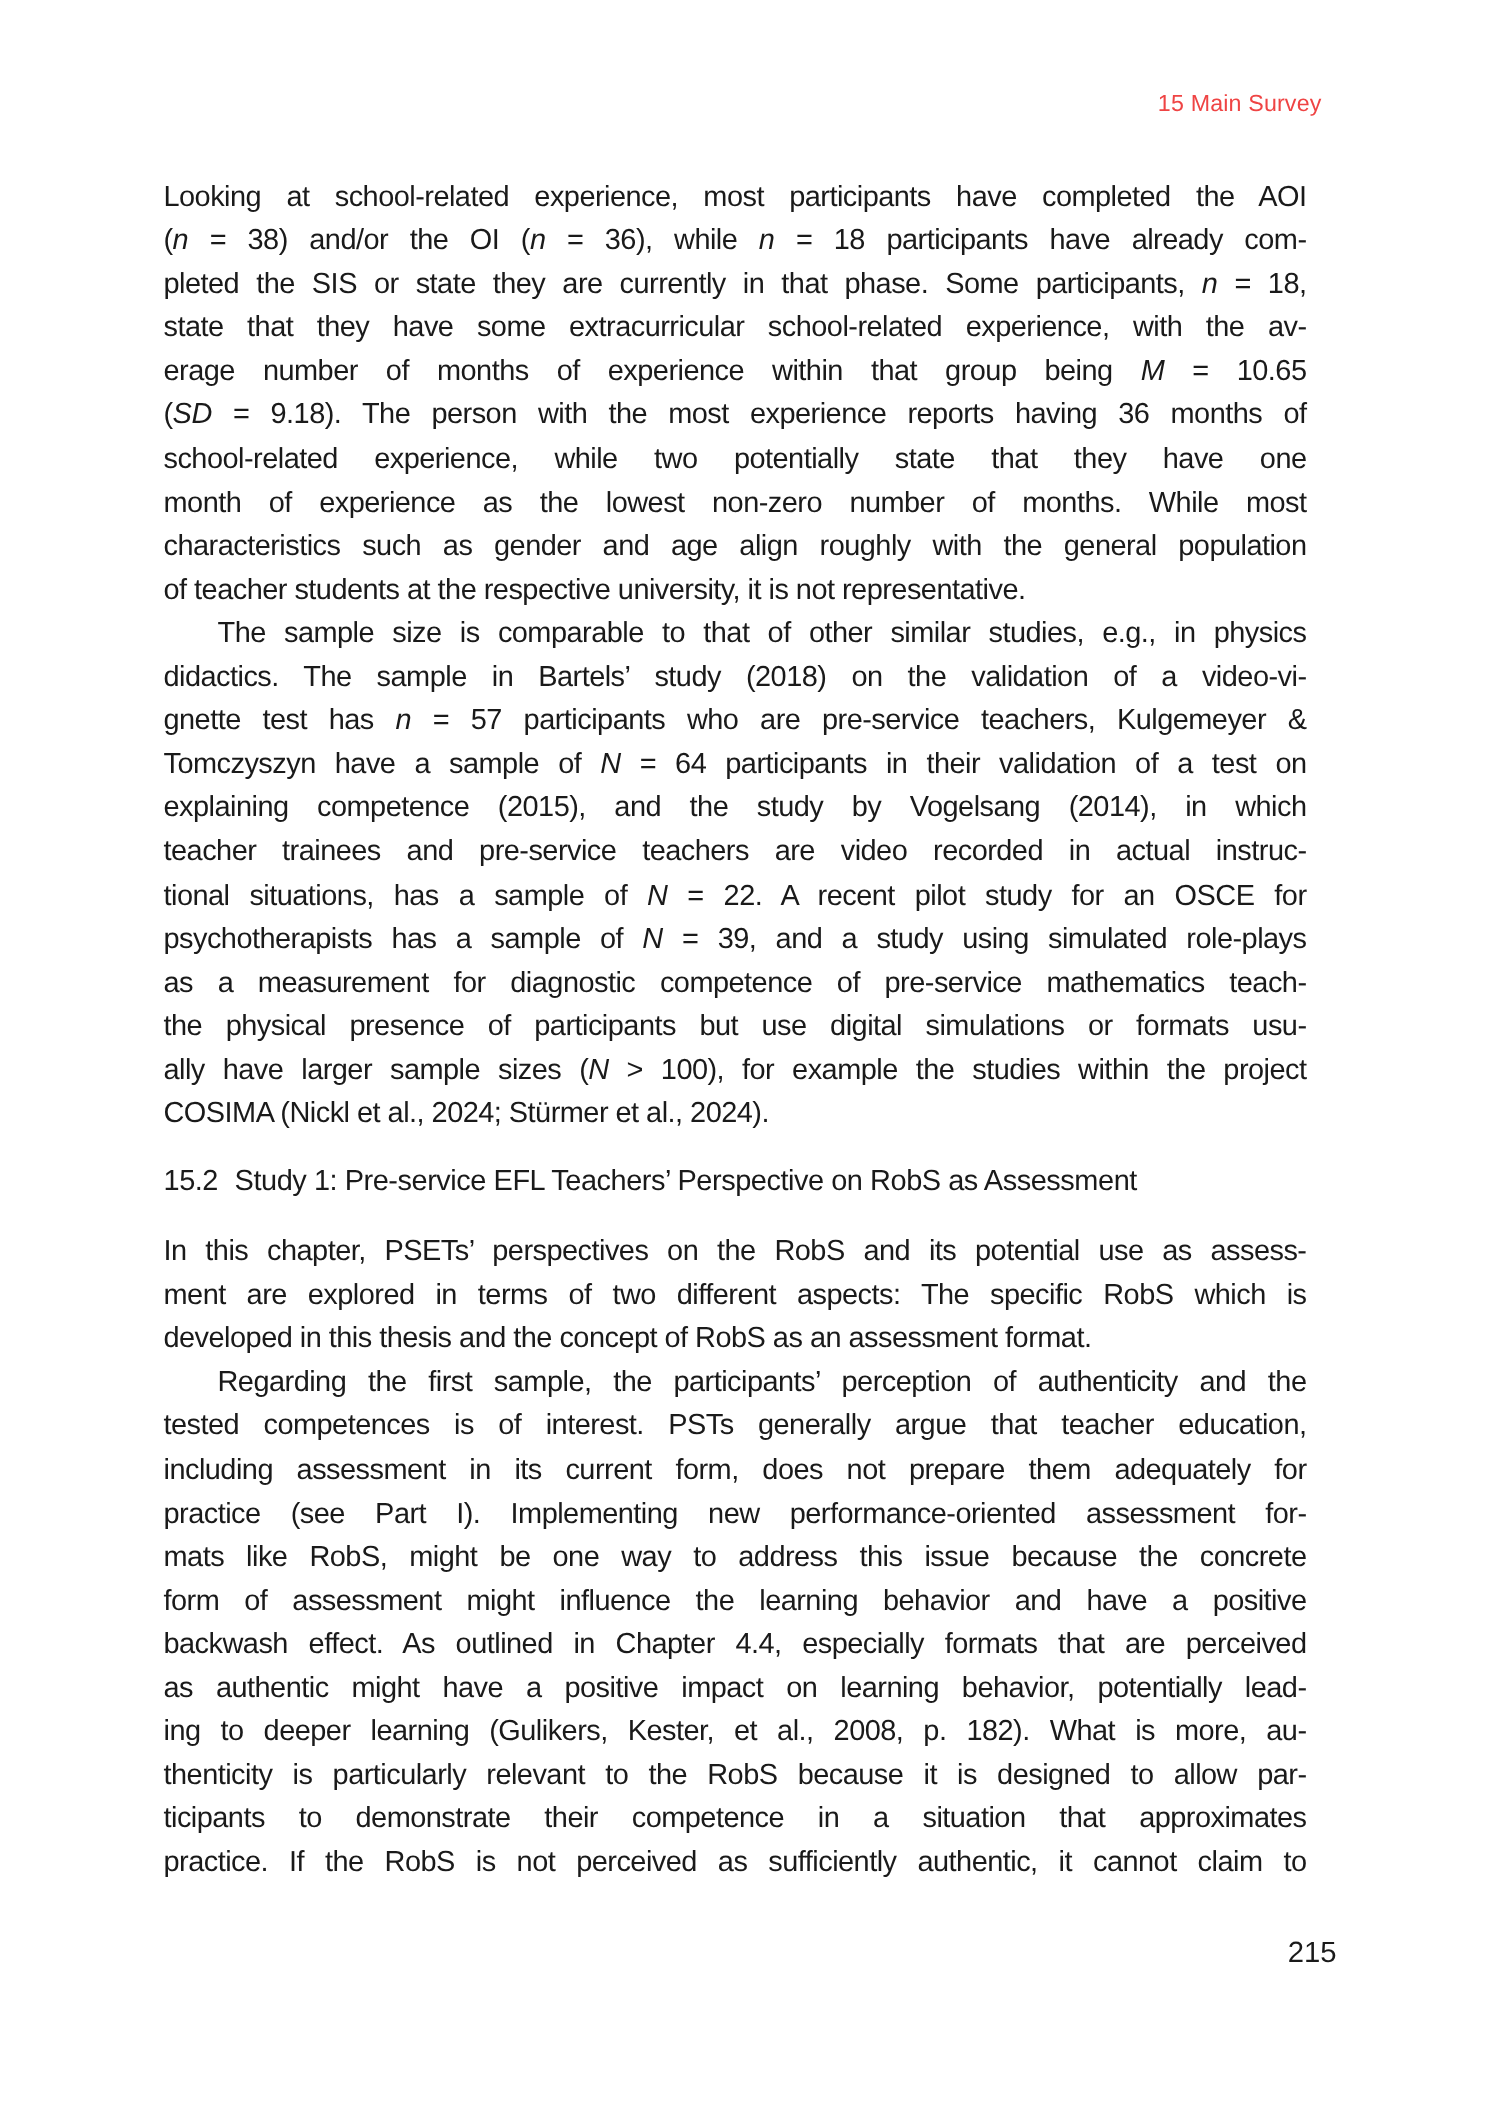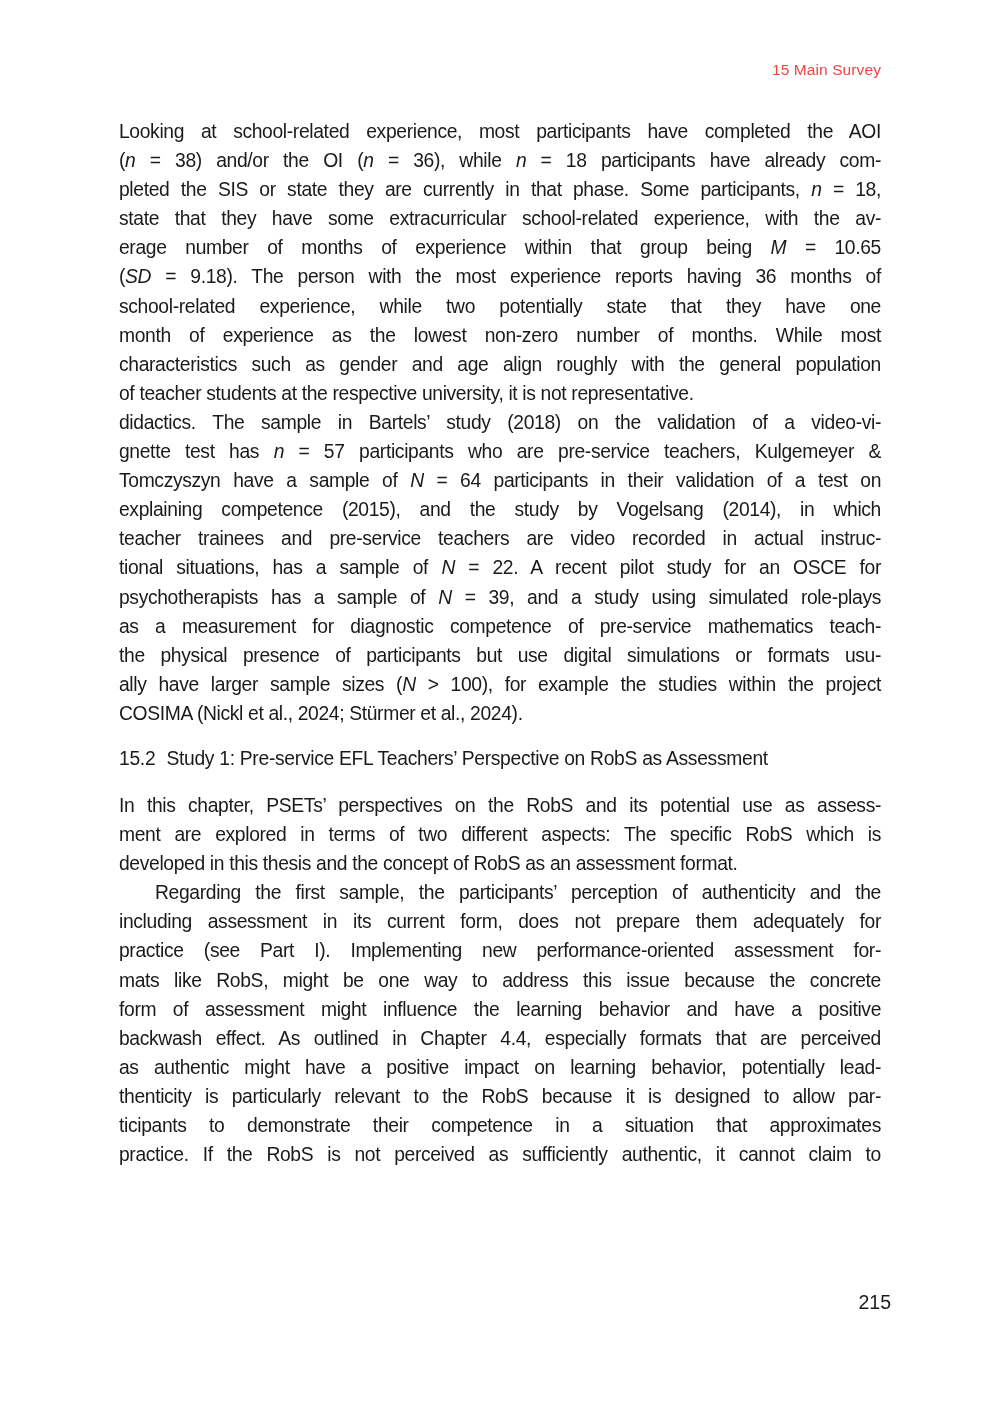--- a/index.html
+++ b/index.html
@@ -18,21 +18,21 @@
     .running-header {
       position: absolute;
       top: 61px;
       right: 119px;
       font-size: 15.5px;
       letter-spacing: 0.1px;
       color: #ef4444;
     }
     .page {
       position: absolute;
-      left: 119px;
+      left: 109px;
       top: 117px;
       width: 762px;
     }
     .para {
       margin: 0;
       font-size: 19.3px;
       line-height: 29.1px;
       text-align: justify;
       hyphens: manual;
       letter-spacing: -0.35px;
@@ -83,20 +83,21 @@
     <span class="line">state that they have some extracurricular school-related experience, with the av-</span>
     <span class="line">erage number of months of experience within that group being <em>M</em> = 10.65</span>
     <span class="line">(<em>SD</em> = 9.18). The person with the most experience reports having 36 months of</span>
     <span class="line">school-related experience, while two potentially state that they have one</span>
     <span class="line">month of experience as the lowest non-zero number of months. While most</span>
     <span class="line">characteristics such as gender and age align roughly with the general population</span>
     <span class="line last">of teacher students at the respective university, it is not representative.</span>
   </p>
 
   <p class="para">
+    <span class="line indent">The sample size is comparable to that of other similar studies, e.g., in physics</span>
     <span class="line">didactics. The sample in Bartels’ study (2018) on the validation of a video-vi-</span>
     <span class="line">gnette test has <em>n</em> = 57 participants who are pre-service teachers, Kulgemeyer &amp;</span>
     <span class="line">Tomczyszyn have a sample of <em>N</em> = 64 participants in their validation of a test on</span>
     <span class="line">explaining competence (2015), and the study by Vogelsang (2014), in which</span>
     <span class="line">teacher trainees and pre-service teachers are video recorded in actual instruc-</span>
     <span class="line">tional situations, has a sample of <em>N</em> = 22. A recent pilot study for an OSCE for</span>
     <span class="line">psychotherapists has a sample of <em>N</em> = 39, and a study using simulated role-plays</span>
     <span class="line">as a measurement for diagnostic competence of pre-service mathematics teach-</span>
     <span class="line">the physical presence of participants but use digital simulations or formats usu-</span>
     <span class="line">ally have larger sample sizes (<em>N</em> &gt; 100), for example the studies within the project</span>
@@ -109,26 +110,28 @@
   </h2>
 
   <p class="para">
     <span class="line">In this chapter, PSETs’ perspectives on the RobS and its potential use as assess-</span>
     <span class="line">ment are explored in terms of two different aspects: The specific RobS which is</span>
     <span class="line last">developed in this thesis and the concept of RobS as an assessment format.</span>
   </p>
 
   <p class="para">
     <span class="line indent">Regarding the first sample, the participants’ perception of authenticity and the</span>
+    <span class="line">tested competences is of interest. PSTs generally argue that teacher education,</span>
     <span class="line">including assessment in its current form, does not prepare them adequately for</span>
     <span class="line">practice (see Part I). Implementing new performance-oriented assessment for-</span>
     <span class="line">mats like RobS, might be one way to address this issue because the concrete</span>
     <span class="line">form of assessment might influence the learning behavior and have a positive</span>
     <span class="line">backwash effect. As outlined in Chapter 4.4, especially formats that are perceived</span>
     <span class="line">as authentic might have a positive impact on learning behavior, potentially lead-</span>
+    <span class="line">ing to deeper learning (Gulikers, Kester, et al., 2008, p. 182). What is more, au-</span>
     <span class="line">thenticity is particularly relevant to the RobS because it is designed to allow par-</span>
     <span class="line">ticipants to demonstrate their competence in a situation that approximates</span>
     <span class="line">practice. If the RobS is not perceived as sufficiently authentic, it cannot claim to</span>
   </p>
 
 </div>
 
 <div class="page-number">215</div>
 
 </body></html>

